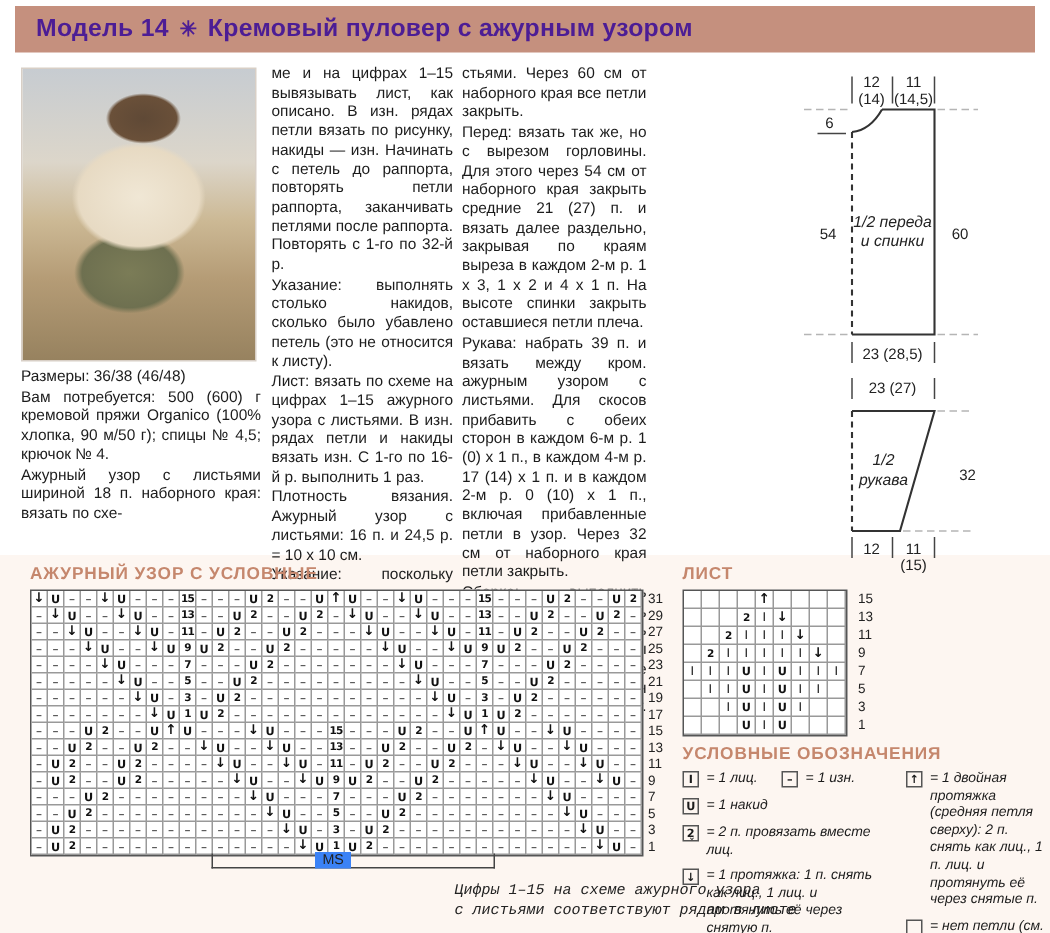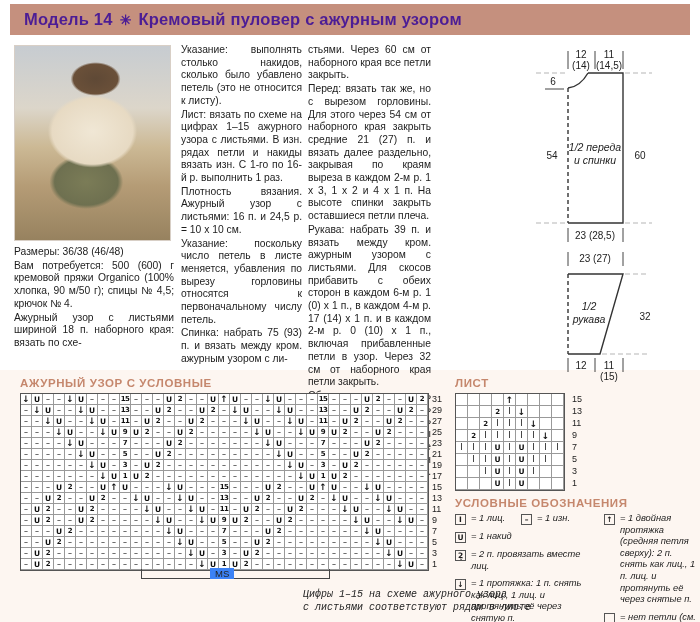--- a/index.html
+++ b/index.html
@@ -69,20 +69,21 @@
 </div>
 
 <div class="photo"></div>
 
 <div class="col" id="col1">
     <p><b>Размеры: </b>36/38 (46/48)</p>
     <p><b>Вам потребуется: </b>500 (600) г кремовой пряжи Organico (100% хлопка, 90 м/50 г); спицы № 4,5; крючок № 4.</p>
     <p><b>Ажурный узор с листьями шириной 18 п. наборного края: </b>вязать по схе-</p>
   </div>
 <div class="col" id="col2">
+    <p>ме и на цифрах 1–15 вывязывать лист, как описано. В изн. рядах петли вязать по рисунку, накиды — изн. Начинать с петель до раппорта, повторять петли раппорта, заканчивать петлями после раппорта. Повторять с 1-го по 32-й р.</p>
     <p><b>Указание: </b>выполнять столько накидов, сколько было убавлено петель (это не относится к листу).</p>
     <p><b>Лист: </b>вязать по схеме на цифрах 1–15 ажурного узора с листьями. В изн. рядах петли и накиды вязать изн. С 1-го по 16-й р. выполнить 1 раз.</p>
     <p><b>Плотность вязания. </b>Ажурный узор с листьями: 16 п. и 24,5 р. = 10 х 10 см.</p>
     <p><b>Указание: </b>поскольку число петель в листе меняется, убавления по вырезу горловины относятся к первоначальному числу петель.</p>
     <p><b>Спинка: </b>набрать 75 (93) п. и вязать между кром. ажурным узором с ли-</p>
   </div>
 <div class="col" id="col3">
     <p>стьями. Через 60 см от наборного края все петли закрыть.</p>
     <p><b>Перед: </b>вязать так же, но с вырезом горловины. Для этого через 54 см от наборного края закрыть средние 21 (27) п. и вязать далее раздельно, закрывая по краям выреза в каждом 2-м р. 1 х 3, 1 х 2 и 4 х 1 п. На высоте спинки закрыть оставшиеся петли плеча.</p>
     <p><b>Рукава: </b>набрать 39 п. и вязать между кром. ажурным узором с листьями. Для скосов прибавить с обеих сторон в каждом 6-м р. 1 (0) х 1 п., в каждом 4-м р. 17 (14) х 1 п. и в каждом 2-м р. 0 (10) х 1 п., включая прибавленные петли в узор. Через 32 см от наборного края петли закрыть.</p>

